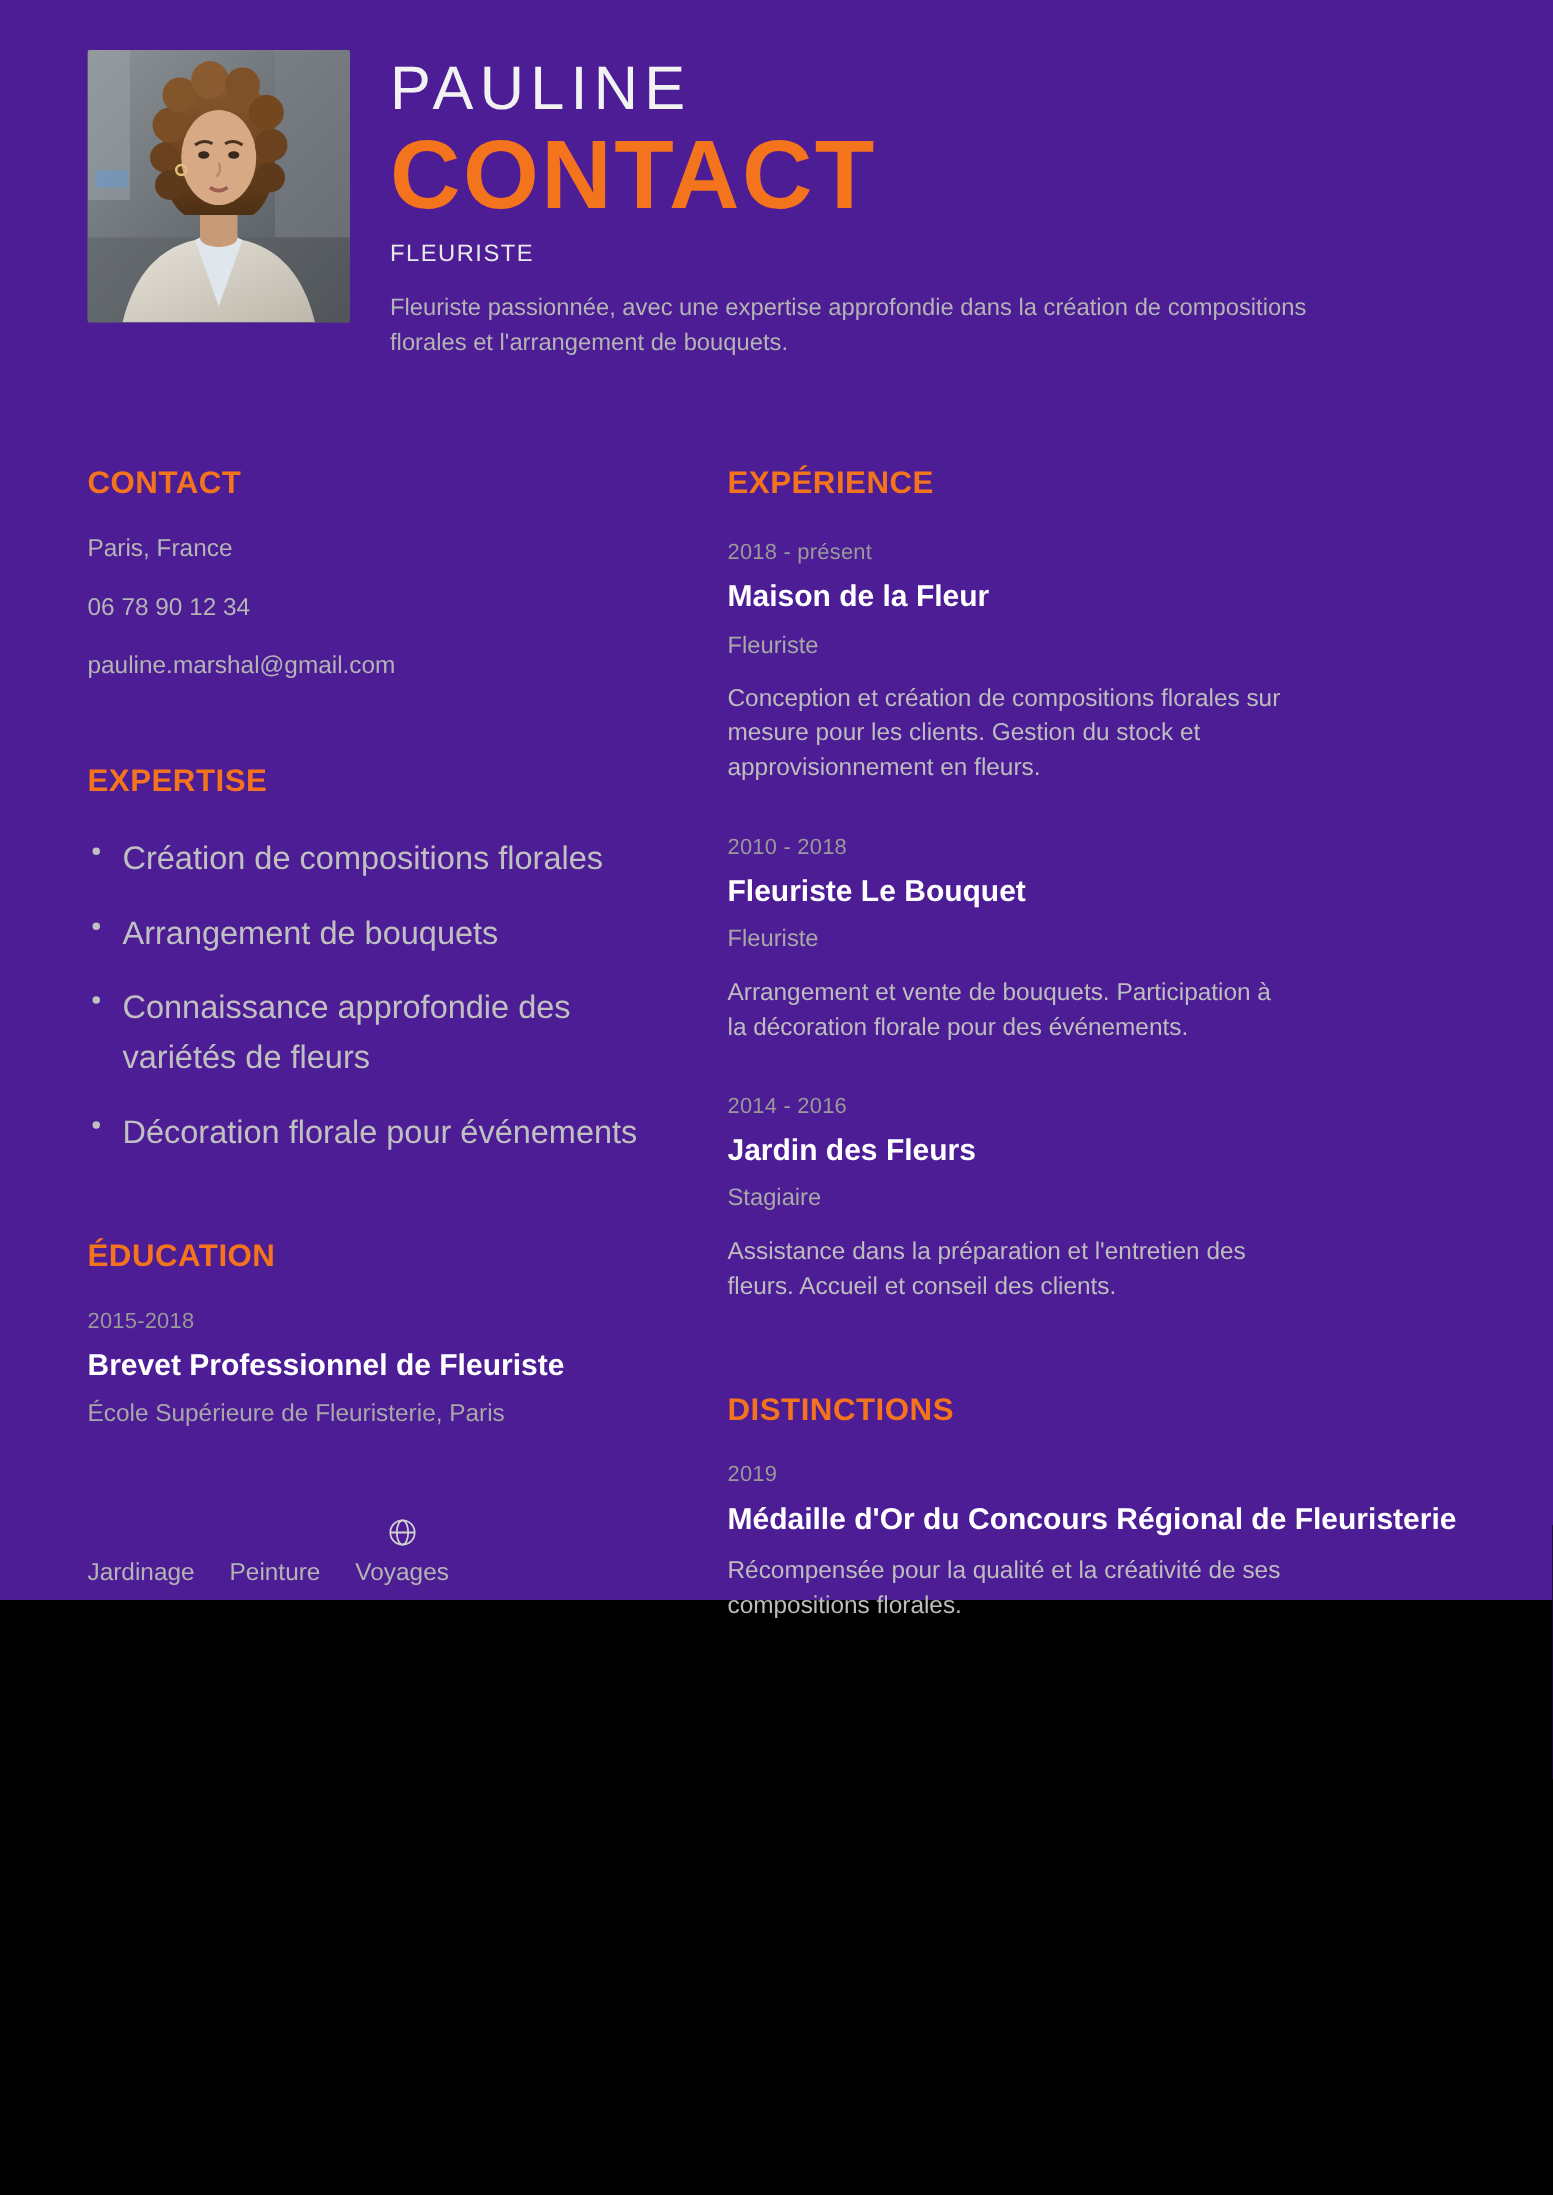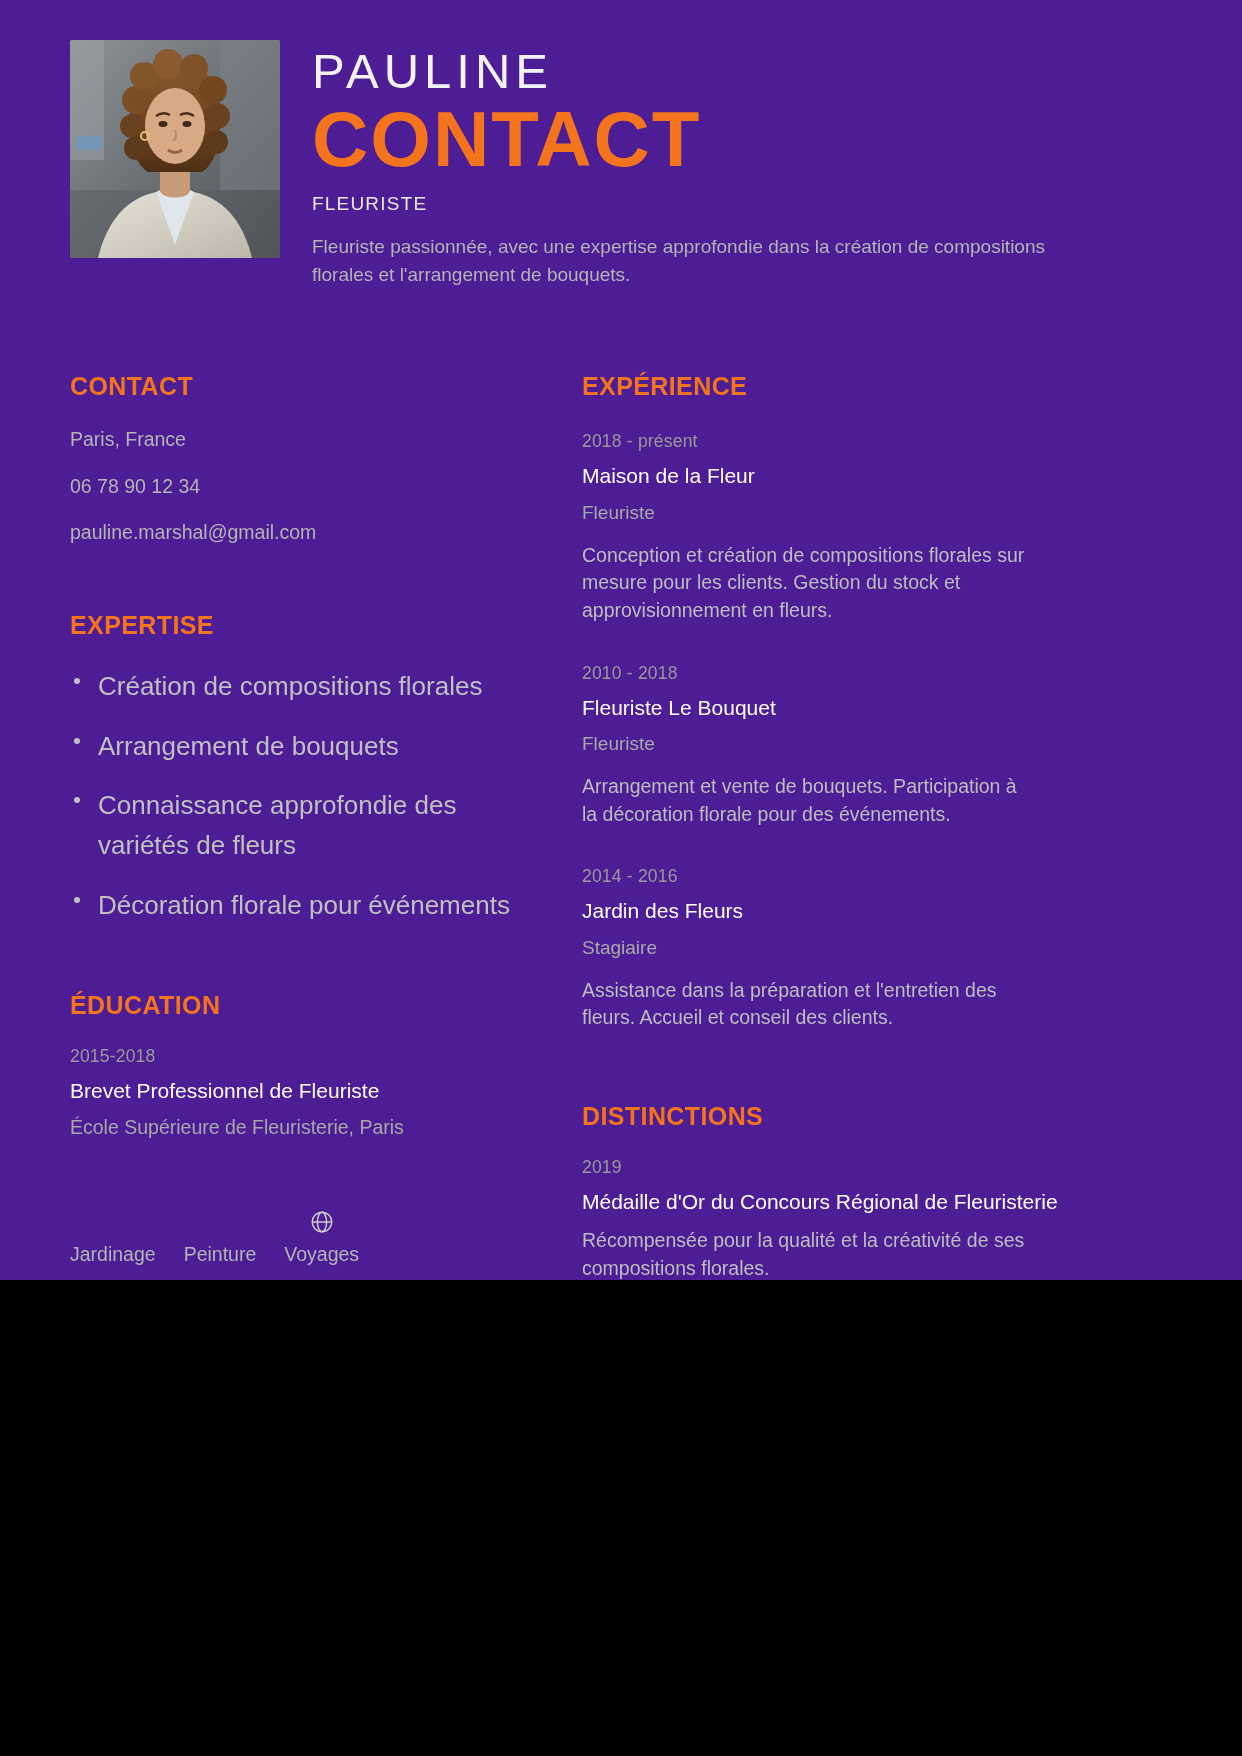--- a/index.html
+++ b/index.html
@@ -127,22 +127,22 @@
     background: #c0c0c0;
   }
 
   .date {
     font-size: 17.5px;
     color: #9a9a9a;
     margin-bottom: 10px;
     letter-spacing: 0.2px;
   }
   .role-title {
-    font-size: 21px;
-    font-weight: 400;
+    font-size: 24px;
+    font-weight: 700;
     color: #ffffff;
     margin-bottom: 12px;
     line-height: 1.3;
   }
   .role-sub {
     font-size: 19px;
     color: #a8a8a8;
     margin-bottom: 18px;
   }
   .role-desc {

